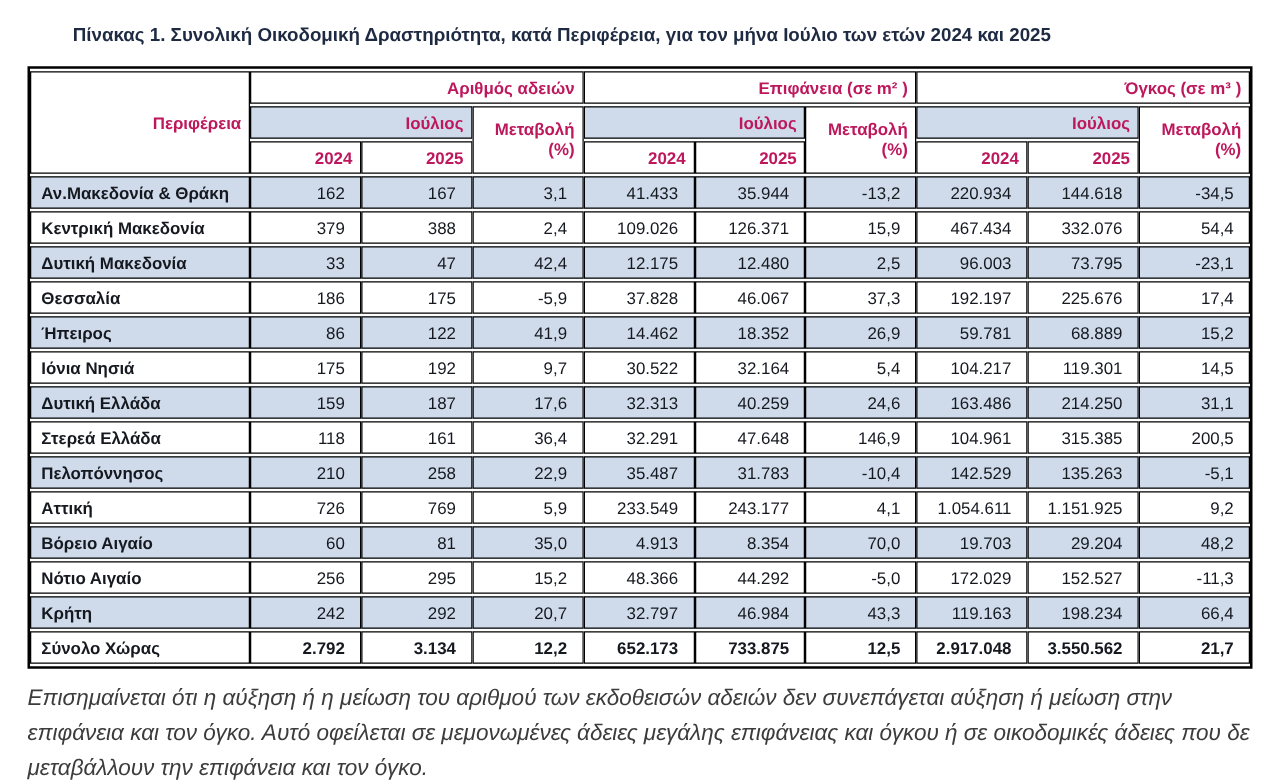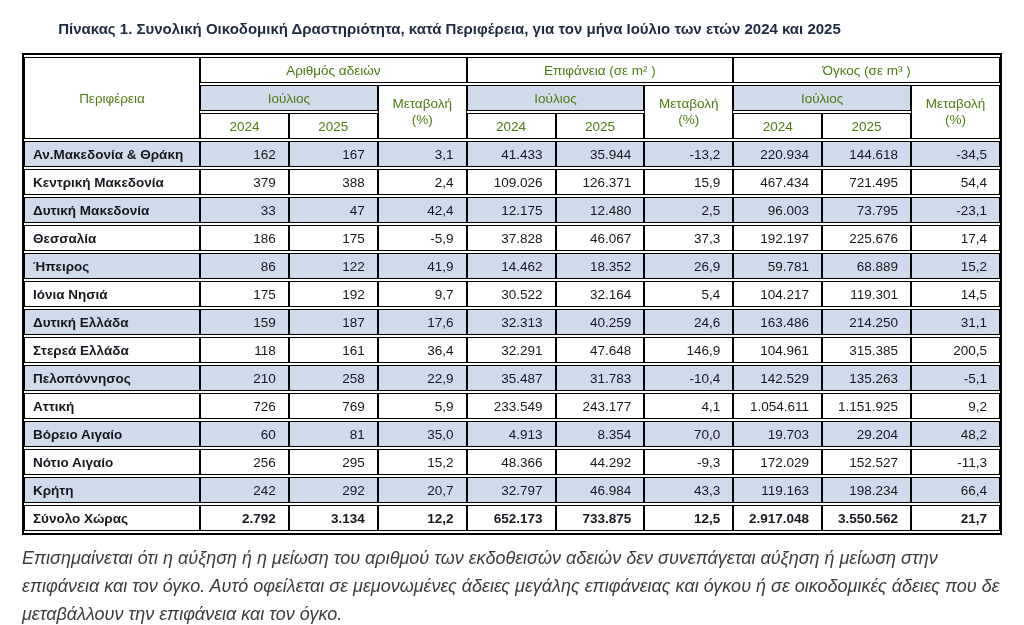--- a/index.html
+++ b/index.html
@@ -35,24 +35,24 @@
     border: 1.5px solid #000;
     box-sizing: border-box;
     height: 26px;
     padding: 1px 6px;
     font-size: 13.5px;
     color: #15181f;
     overflow: hidden;
     white-space: nowrap;
   }
   th {
-    font-weight: normal;
-    text-align: center;
-    background: #ffffff;
-    color: #4d7c0f;
+    font-weight: bold;
+    text-align: right;
+    background: #ffffff;
+    color: #be185d;
   }
   th.wrap { white-space: normal; line-height: 1.15; }
   th.month-h { background: #cfdbea; }
   td.region {
     text-align: left;
     font-weight: bold;
     padding-left: 8px;
   }
   td.num {
     text-align: right;
@@ -130,21 +130,21 @@
       </tr>
       <tr class="white">
         <td class="region">Κεντρική Μακεδονία</td>
         <td class="num">379</td>
         <td class="num">388</td>
         <td class="num">2,4</td>
         <td class="num">109.026</td>
         <td class="num">126.371</td>
         <td class="num">15,9</td>
         <td class="num">467.434</td>
-        <td class="num">721.495</td>
+        <td class="num">332.076</td>
         <td class="num">54,4</td>
       </tr>
       <tr class="blue">
         <td class="region">Δυτική Μακεδονία</td>
         <td class="num">33</td>
         <td class="num">47</td>
         <td class="num">42,4</td>
         <td class="num">12.175</td>
         <td class="num">12.480</td>
         <td class="num">2,5</td>
@@ -248,21 +248,21 @@
         <td class="num">29.204</td>
         <td class="num">48,2</td>
       </tr>
       <tr class="white">
         <td class="region">Νότιο Αιγαίο</td>
         <td class="num">256</td>
         <td class="num">295</td>
         <td class="num">15,2</td>
         <td class="num">48.366</td>
         <td class="num">44.292</td>
-        <td class="num">-9,3</td>
+        <td class="num">-5,0</td>
         <td class="num">172.029</td>
         <td class="num">152.527</td>
         <td class="num">-11,3</td>
       </tr>
       <tr class="blue">
         <td class="region">Κρήτη</td>
         <td class="num">242</td>
         <td class="num">292</td>
         <td class="num">20,7</td>
         <td class="num">32.797</td>

